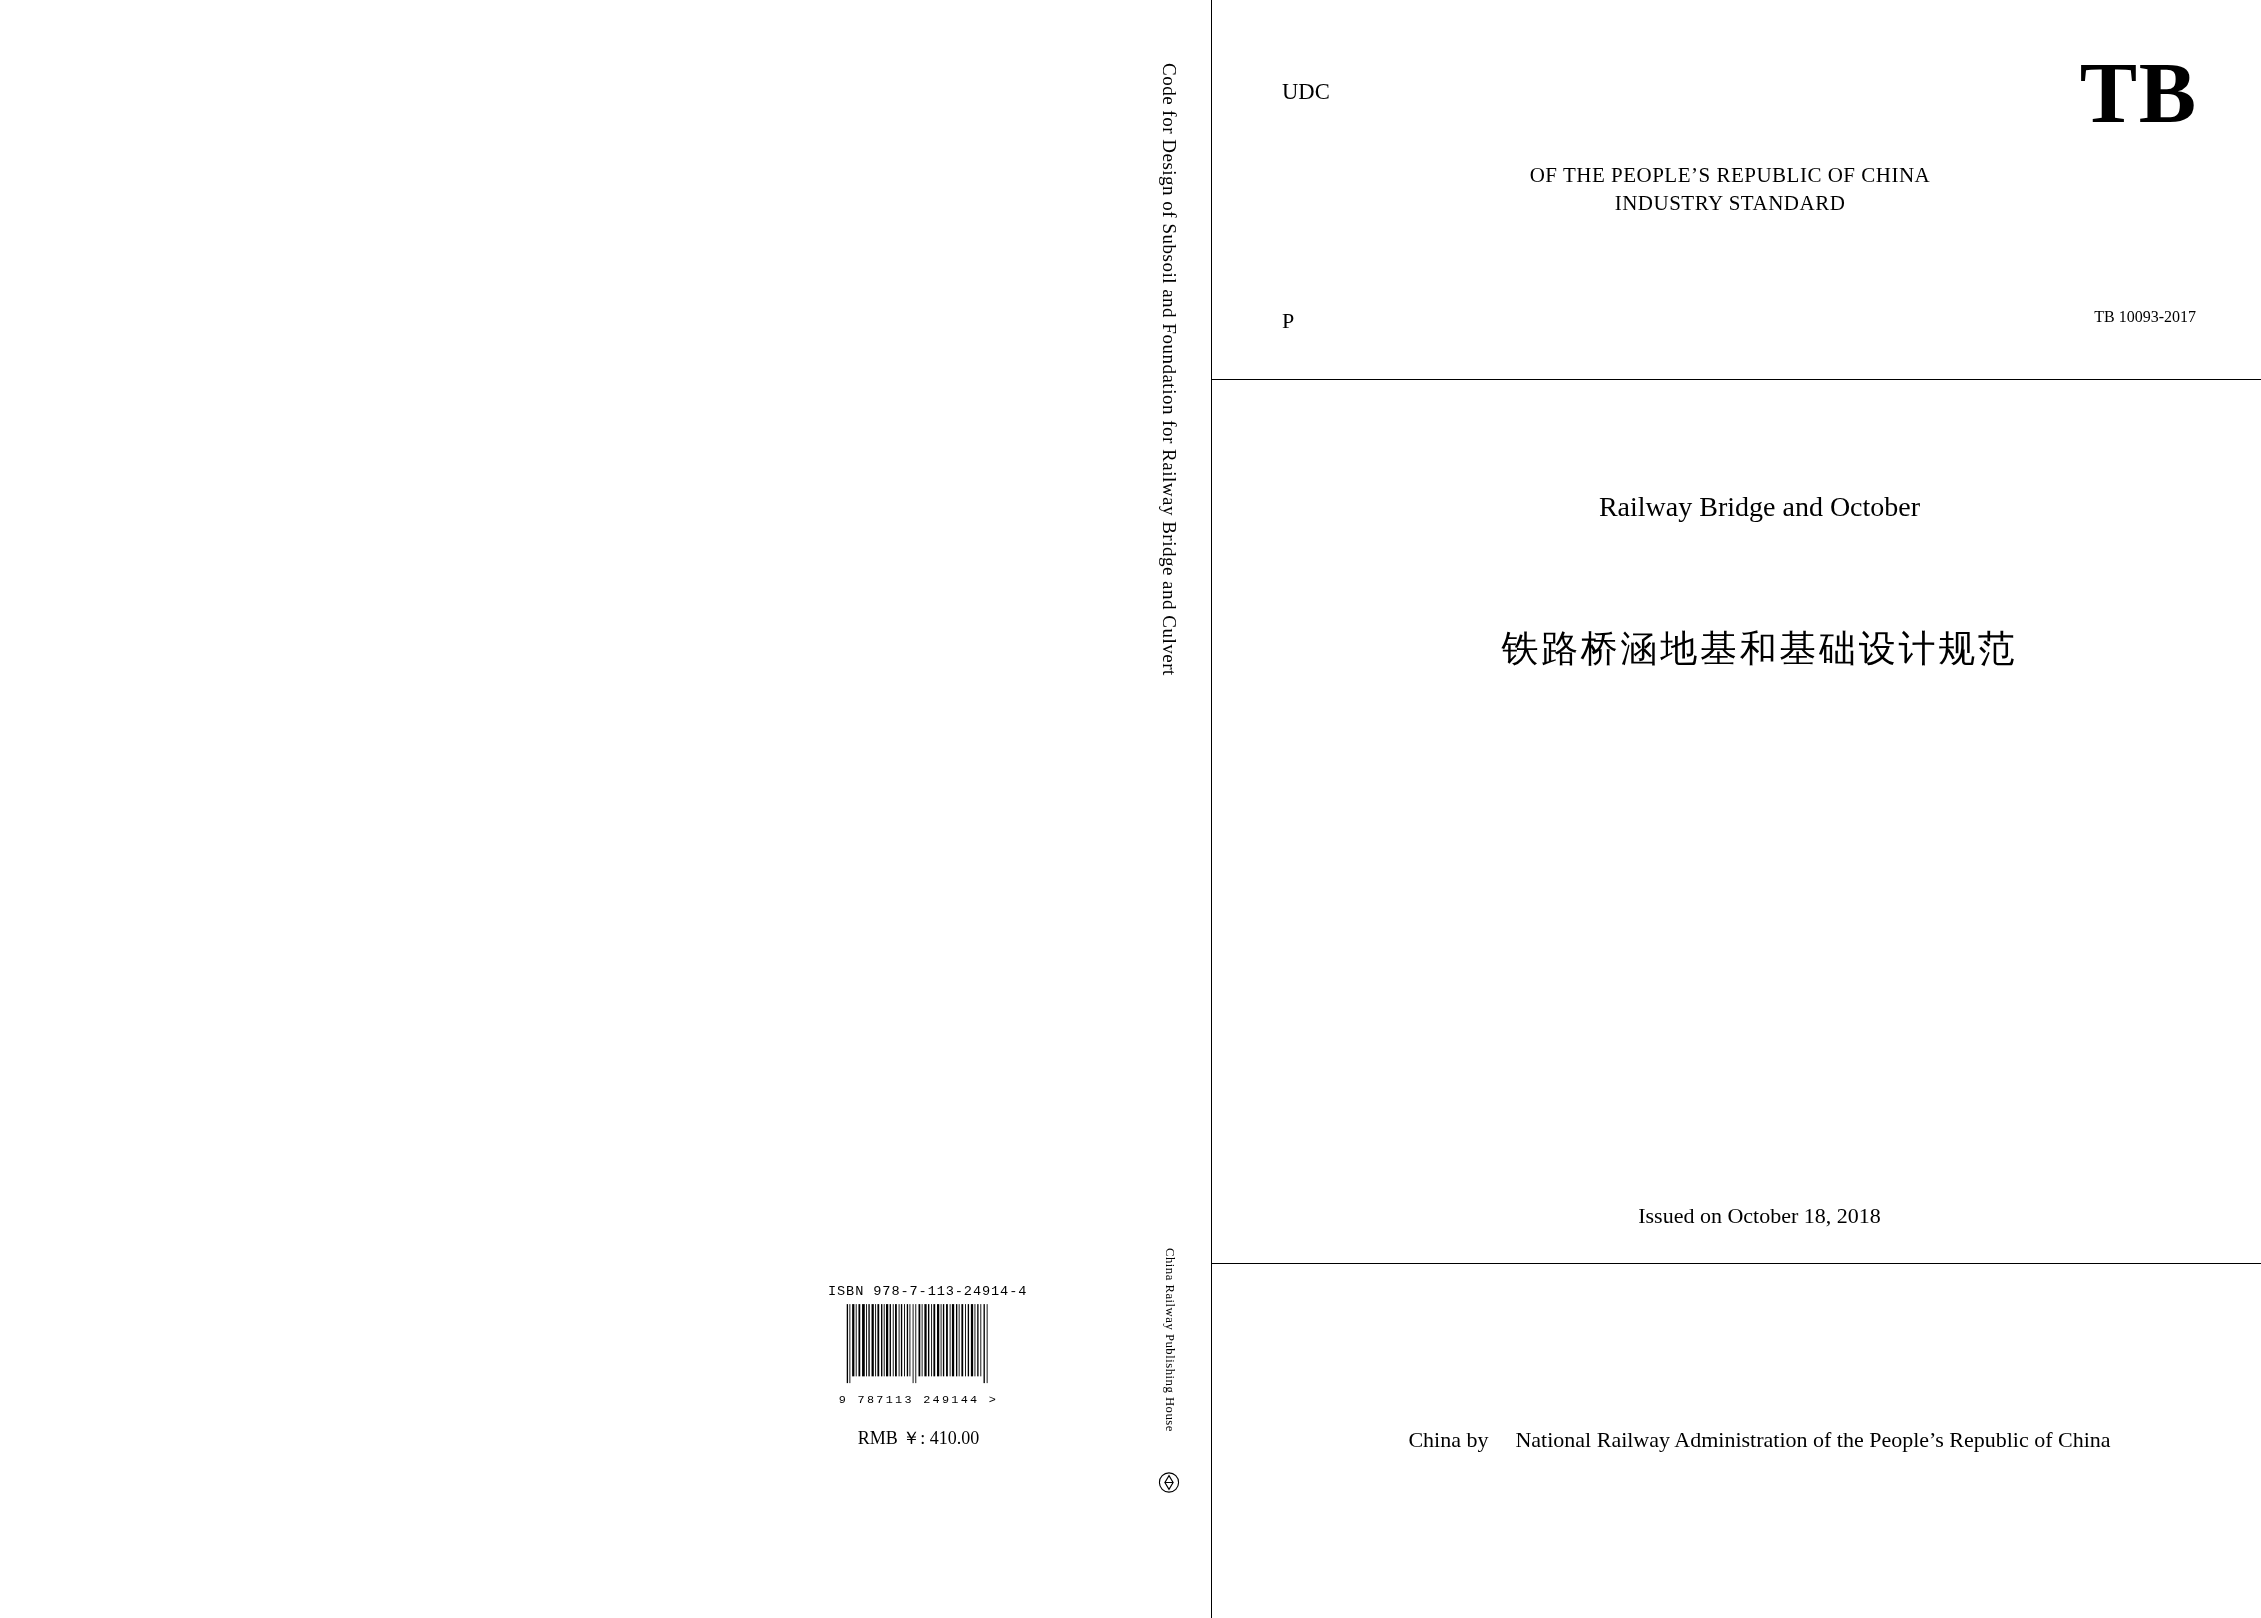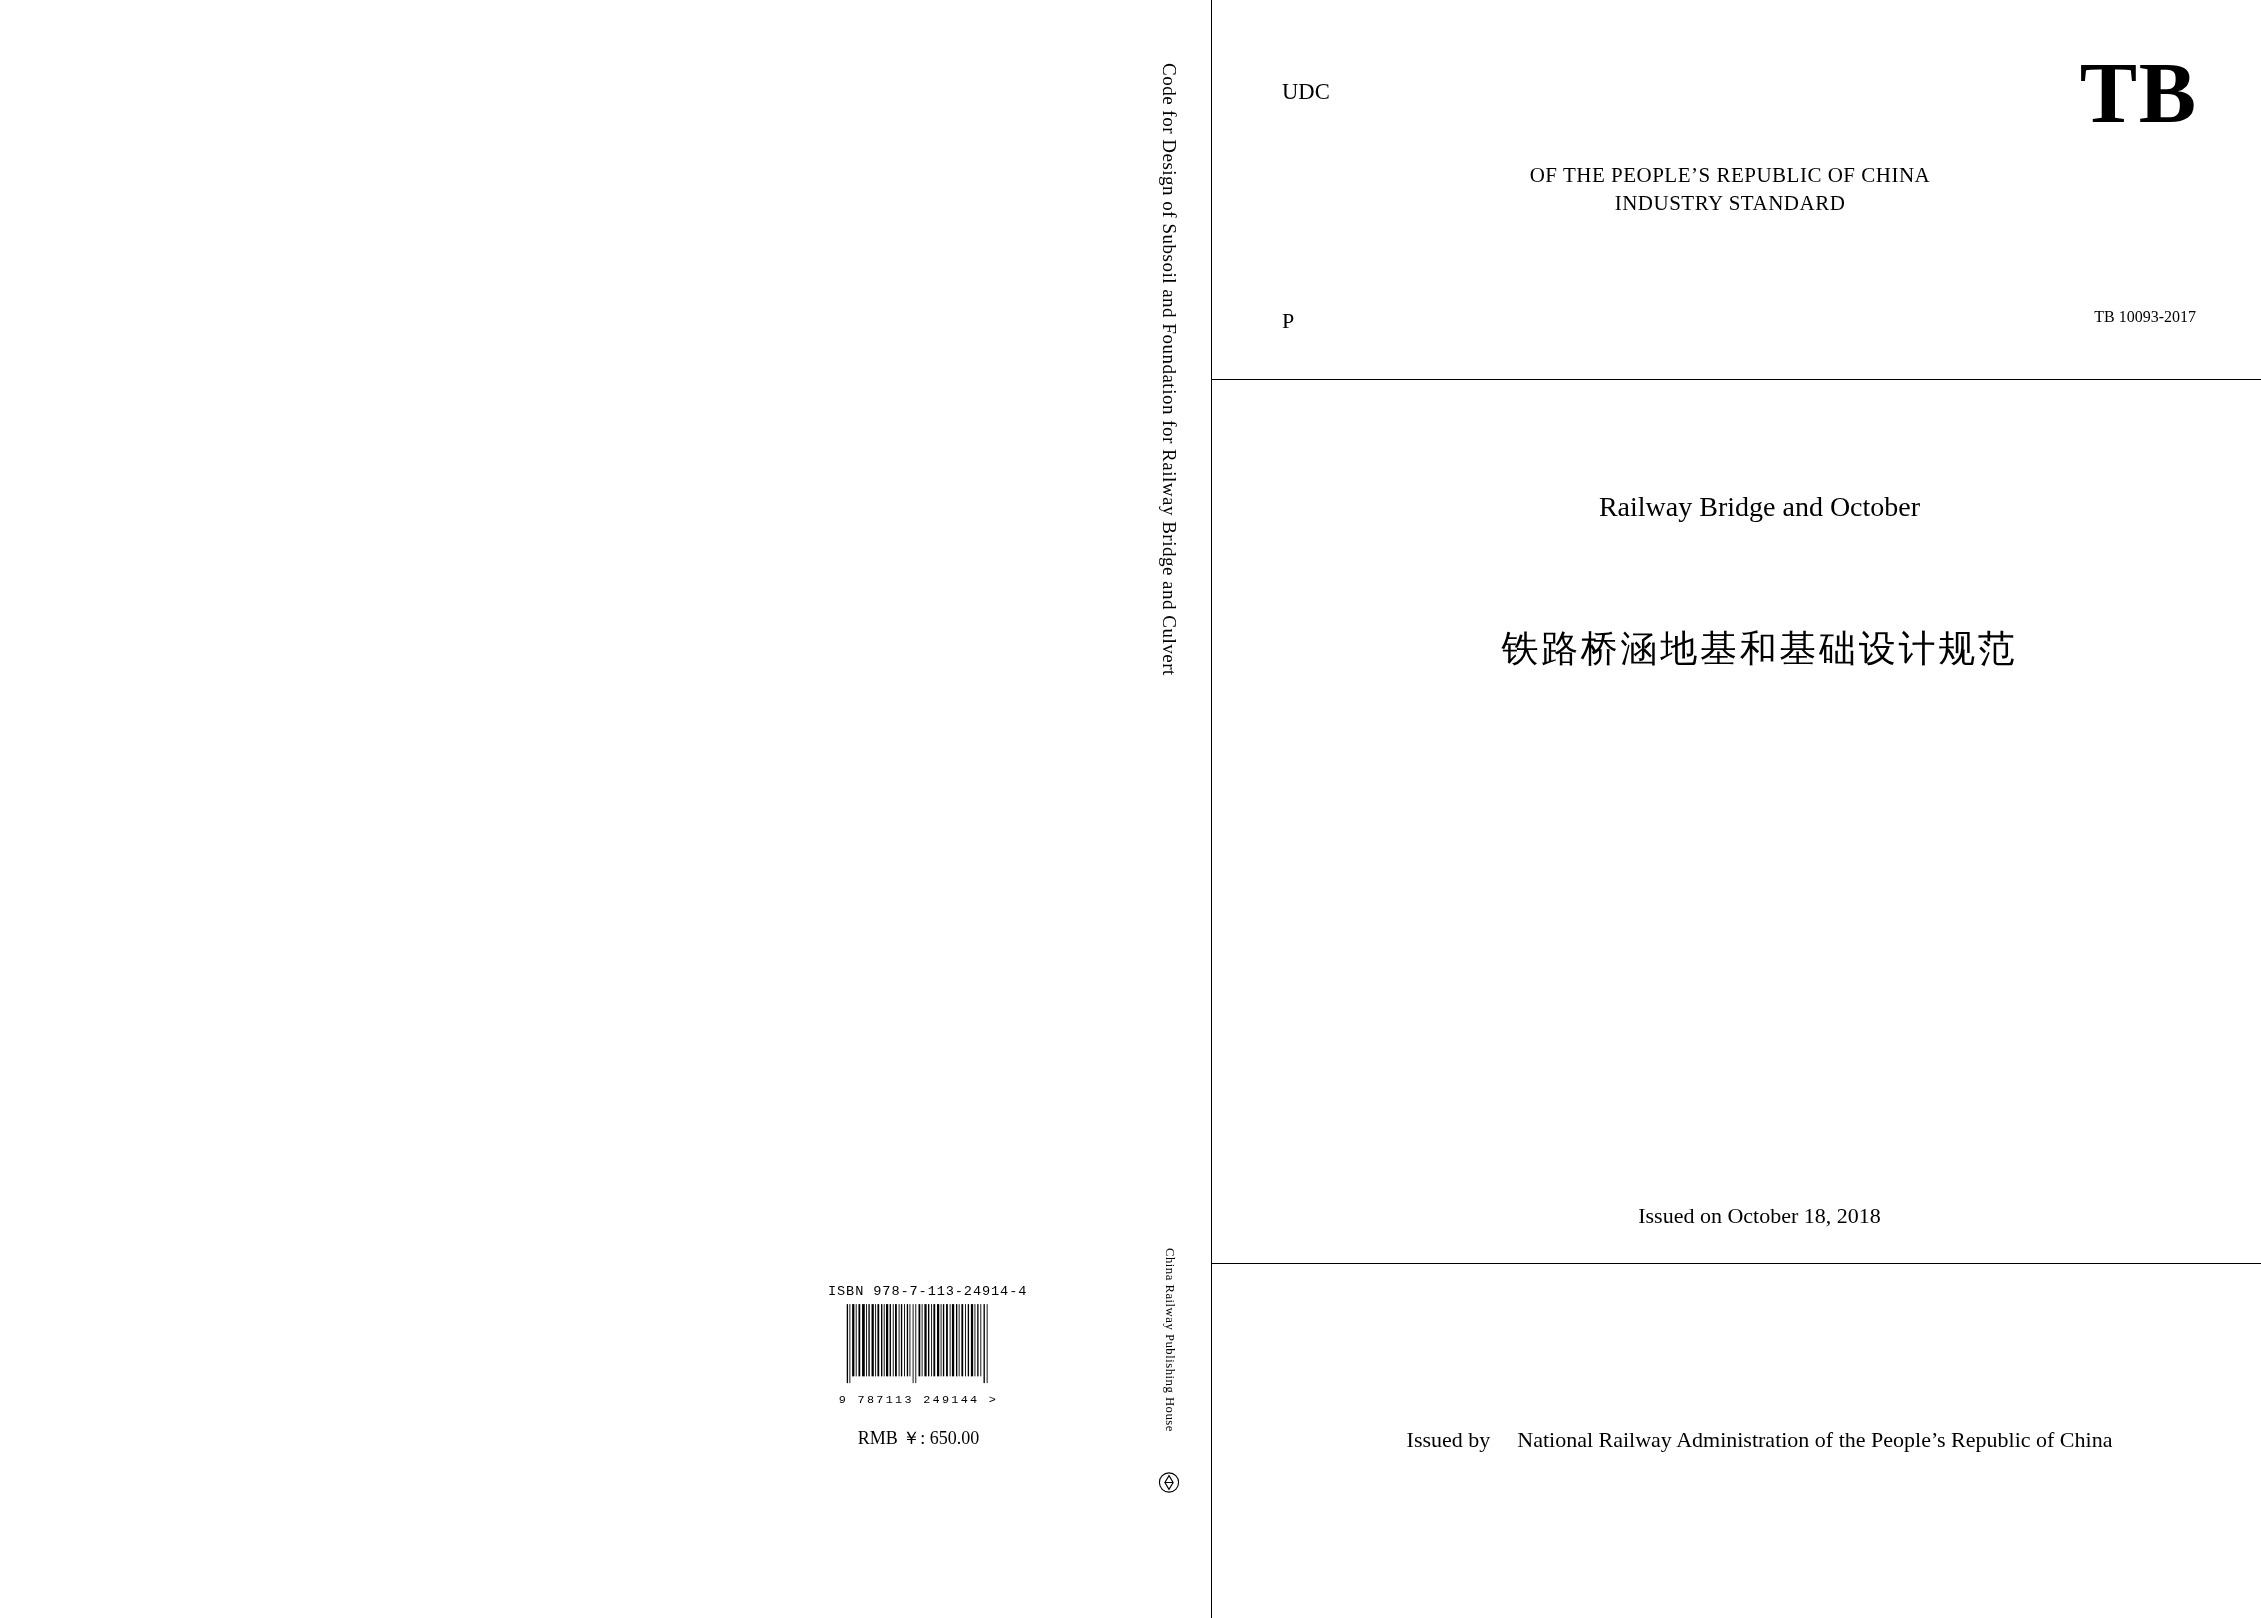--- a/index.html
+++ b/index.html
@@ -267,21 +267,21 @@
           <rect x="274" y="0" width="3" height="160"></rect>
           <rect x="281" y="0" width="5" height="160"></rect>
           <rect x="289" y="0" width="2" height="160"></rect>
           <rect x="295" y="0" width="3" height="160"></rect>
           <rect x="302" y="0" width="2" height="160"></rect>
           <rect x="309" y="0" width="3" height="175"></rect>
           <rect x="316" y="0" width="2" height="175"></rect>
         </g>
       </svg>
       <div class="barcode-digits">9 787113 249144 &gt;</div>
-      <div class="price">RMB ￥: 650.00</div>
+      <div class="price">RMB ￥: 410.00</div>
     </div>
   </div>
 
   <div class="spine">
     <div class="spine-rule"></div>
     <div class="spine-title">Code for Design of Subsoil and Foundation for Railway Bridge and Culvert</div>
     <div class="spine-publisher">China Railway Publishing House</div>
     <svg class="spine-logo" viewBox="0 0 46 46">
       <circle cx="23" cy="23" r="21" fill="none" stroke="#000000" stroke-width="2.5"></circle>
       <path d="M23 8 L32 23 L23 38 L14 23 Z" fill="none" stroke="#000000" stroke-width="2.5"></path>
@@ -307,18 +307,18 @@
       <div>Railway Bridge and October</div>
     </div>
 
     <div class="title-zh">铁路桥涵地基和基础设计规范</div>
 
     <div class="issued-on">Issued on October 18, 2018</div>
 
     <div class="rule-bottom"></div>
 
     <div class="issued-by">
-      <span class="label">Issued by</span><span>National Railway Administration of the People’s Republic of China</span>
+      <span class="label">China by</span><span>National Railway Administration of the People’s Republic of China</span>
     </div>
   </div>
 
 </div>
 
 
 </body></html>

